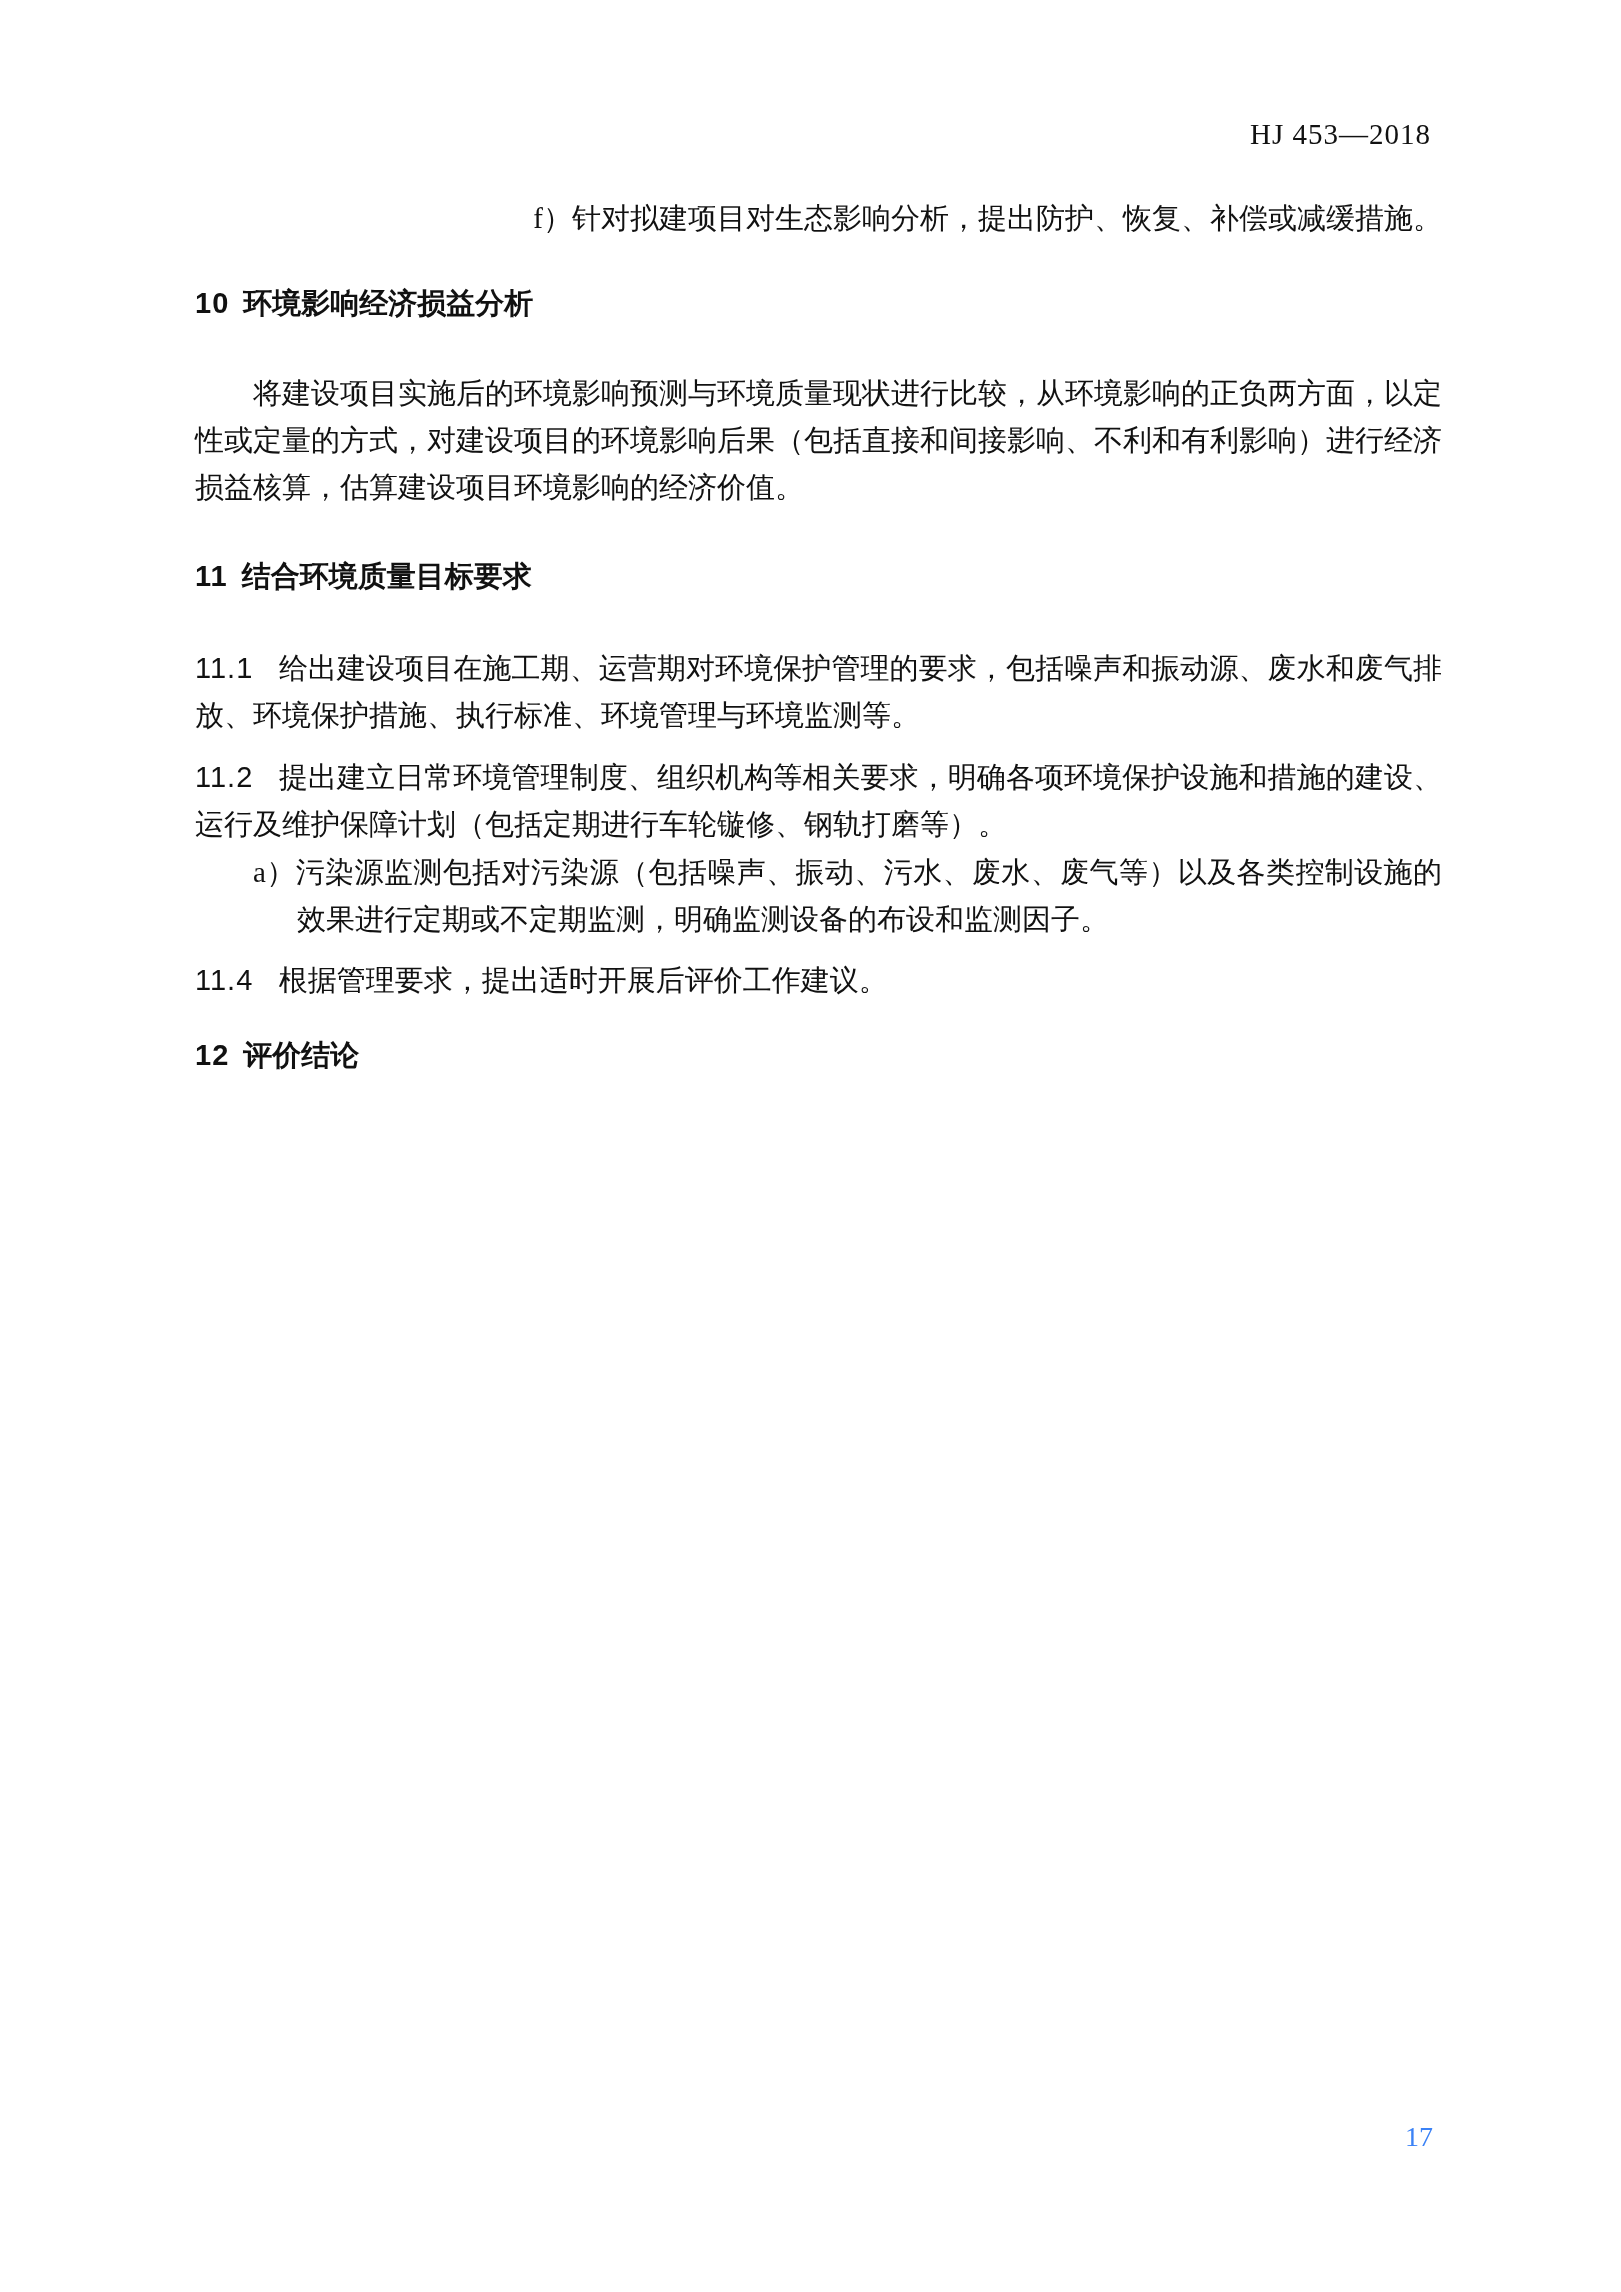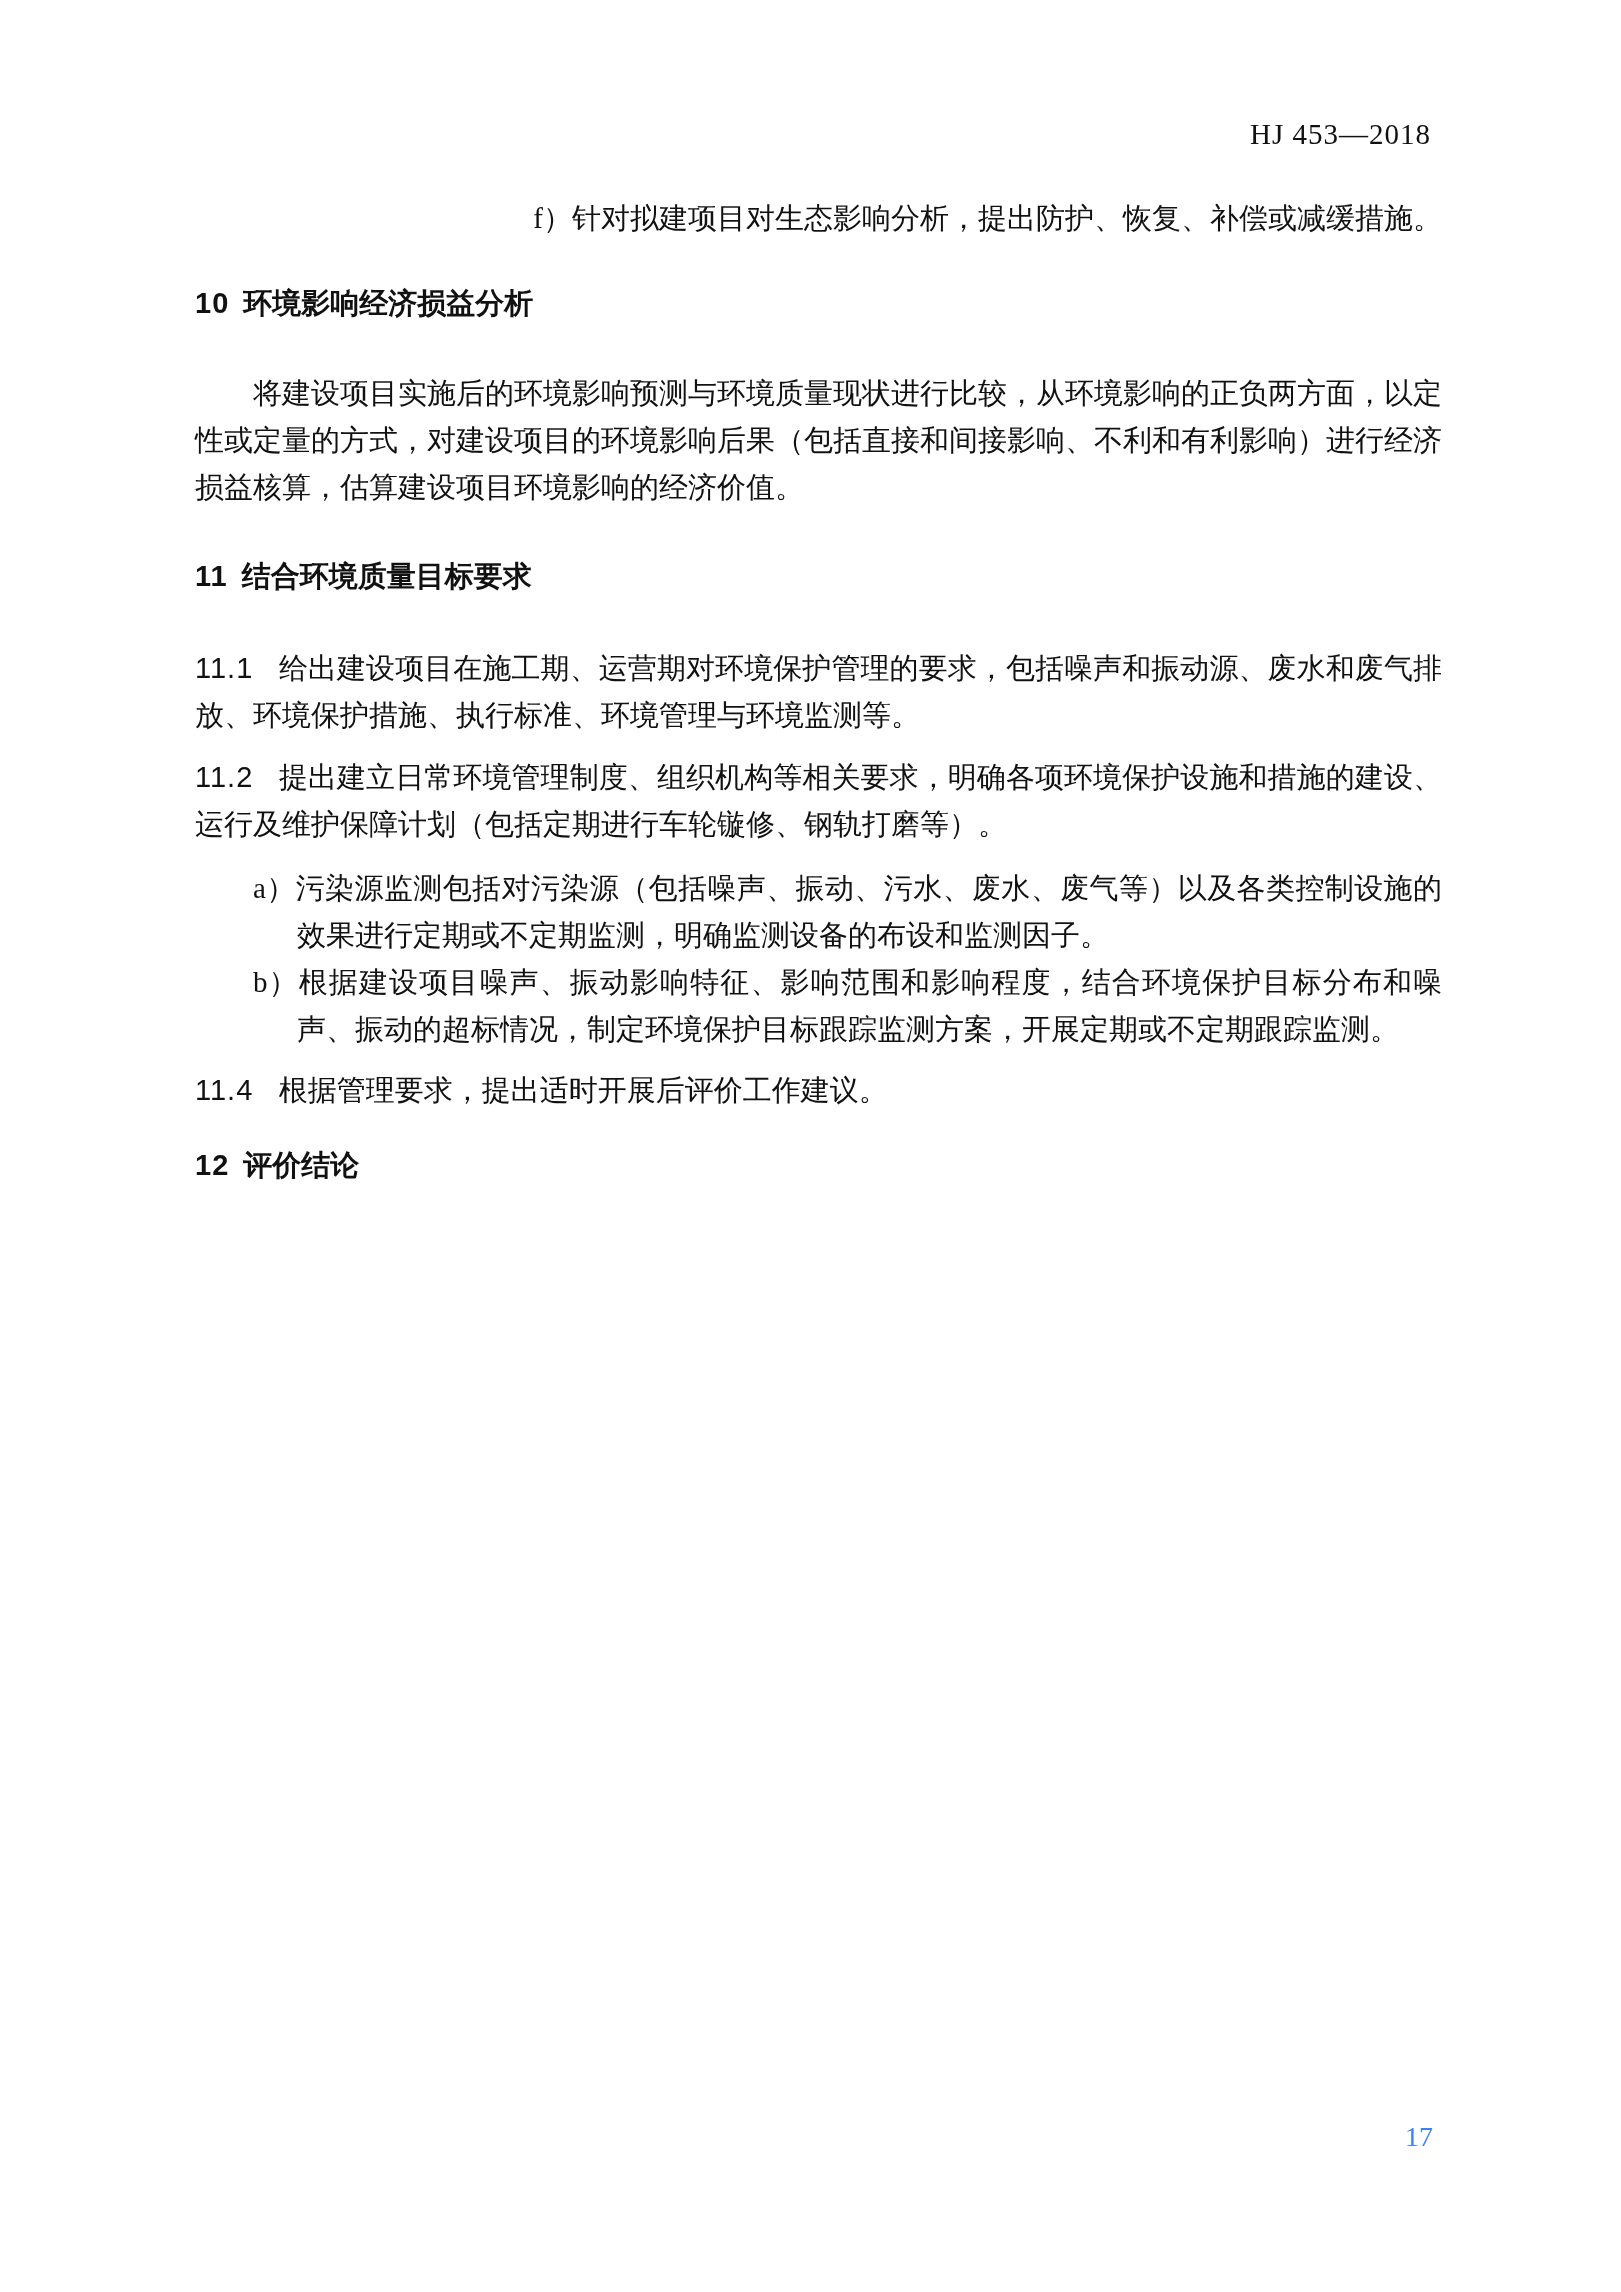--- a/index.html
+++ b/index.html
@@ -77,21 +77,21 @@
   }
   .c111 { margin-top: 45px; }
   .c112 { margin-top: 14.7px; }
   .c113 { margin-top: 18.6px; }
   .c114 { margin-top: 14.7px; }
   
   .hang {
     padding-left: 102px;
     text-indent: -44px;
   }
-  .hang-a { margin-top: 17px; }
+  .hang-a { margin-top: 1px; }
   .hang-b { margin-top: 0; }
   .page-number {
     position: absolute;
     top: 2121px;
     right: 188px;
     font-family: "Liberation Serif", serif;
     font-size: 28px;
     color: #3b82f6;
   }
 </style>
@@ -112,21 +112,20 @@
 
     <h2 class="sec-heading h11"><span class="sec-num">11</span><span>结合环境质量目标要求</span></h2>
 
     <p class="clause c111"><span class="clause-num">11.1</span><span>给出建设项目在施工期、运营期对环境保护管理的要求，包括噪声和振动源、废水和废气排放、环境保护措施、执行标准、环境管理与环境监测等。</span></p>
 
     <p class="clause c112"><span class="clause-num">11.2</span><span>提出建立日常环境管理制度、组织机构等相关要求，明确各项环境保护设施和措施的建设、运行及维护保障计划（包括定期进行车轮镟修、钢轨打磨等）。</span></p>
 
 
     <p class="hang hang-a"><span>a）</span><span>污染源监测包括对污染源（包括噪声、振动、污水、废水、废气等）以及各类控制设施的效果进行定期或不定期监测，明确监测设备的布设和监测因子。</span></p>
 
-    <p class="hang hang-b"><span>b）</span><span>根据建设项目噪声、振动影响特征、影响范围和影响程度，结合环境保护目标分布和噪声、振动的超标情况，制定环境保护目标跟踪监测方案，开展定期或不定期跟踪监测。</span></p>
 
     <p class="clause c114"><span class="clause-num">11.4</span><span>根据管理要求，提出适时开展后评价工作建议。</span></p>
 
     <h2 class="sec-heading h12"><span class="sec-num">12</span><span>评价结论</span></h2>
 
 
   </div>
 
   <div class="page-number">17</div>
 

